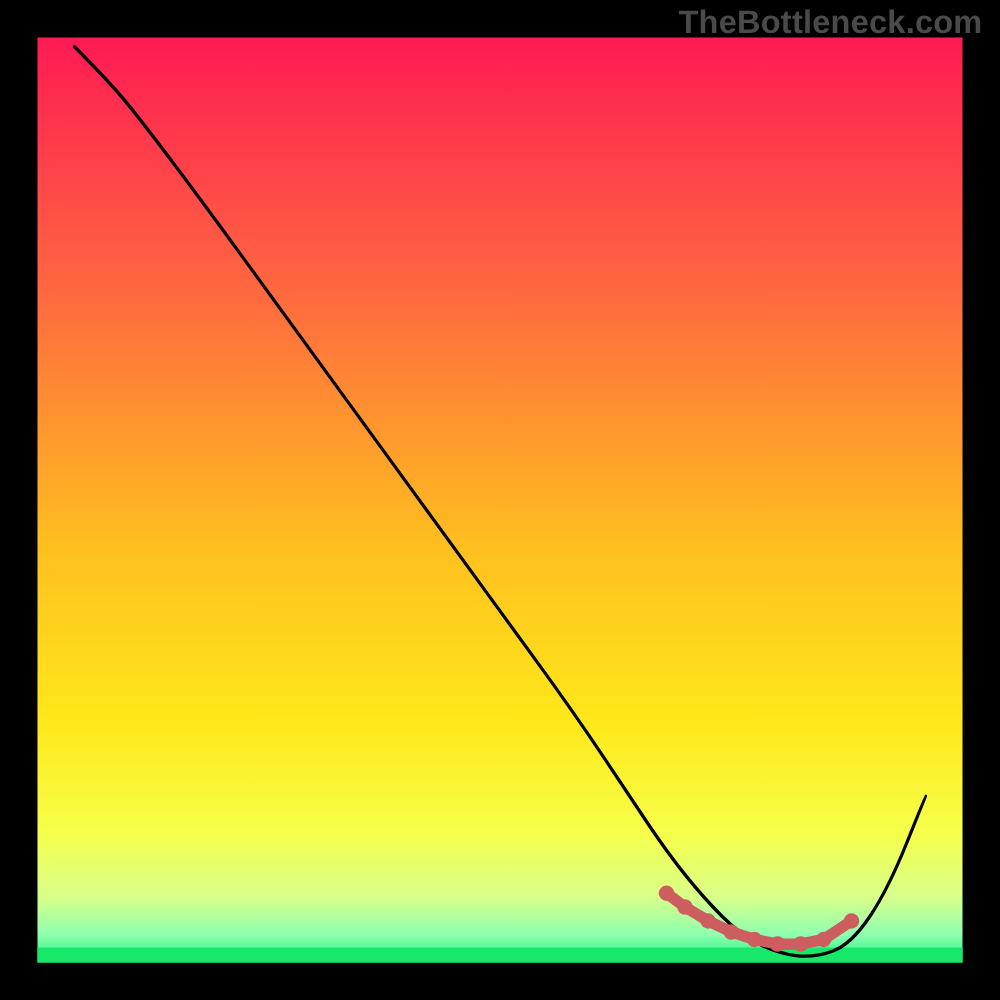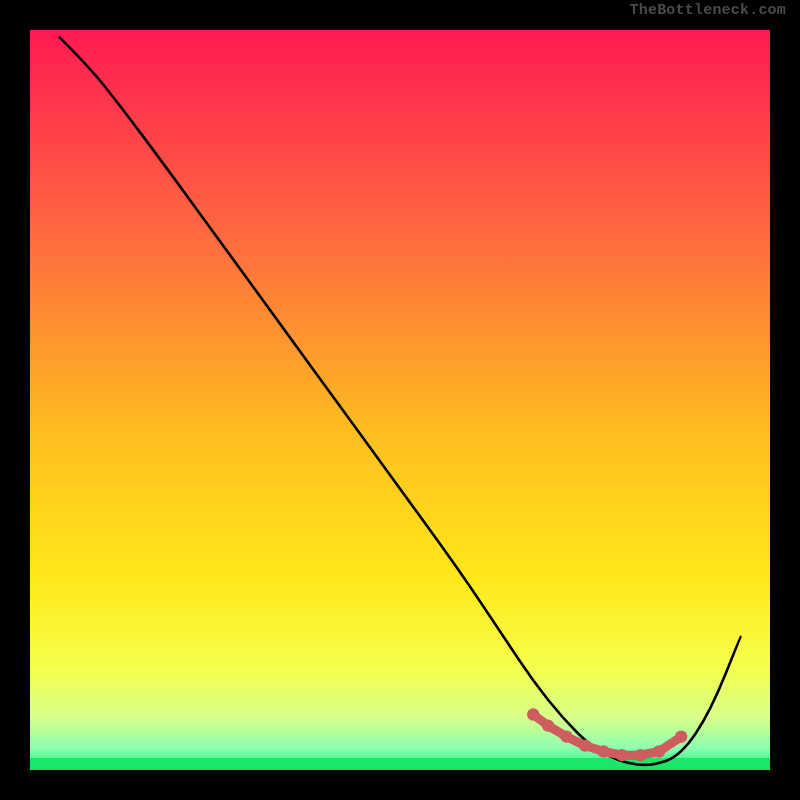--- a/index.html
+++ b/index.html
@@ -15,25 +15,24 @@
     position: relative;
     width: 800px;
     height: 800px;
     background: #000;
   }
   .watermark {
     position: absolute;
     top: 2px;
     right: 14px;
     color: #4a4a4a;
-    font-size: 15px;
+    font-size: 26px;
     font-weight: 600;
     letter-spacing: 0.2px;
     z-index: 10;
-    font-family: Liberation Mono, monospace;
   }
   svg {
     position: absolute;
     top: 0;
     left: 0;
   }
 </style>
 </head>
 <body>
 

